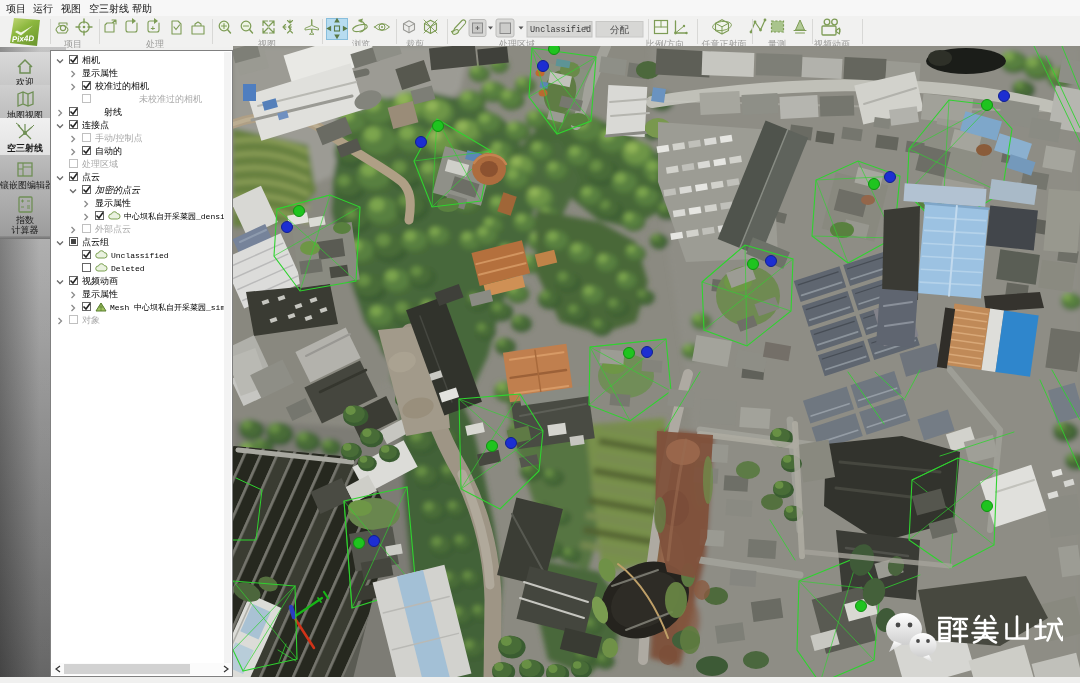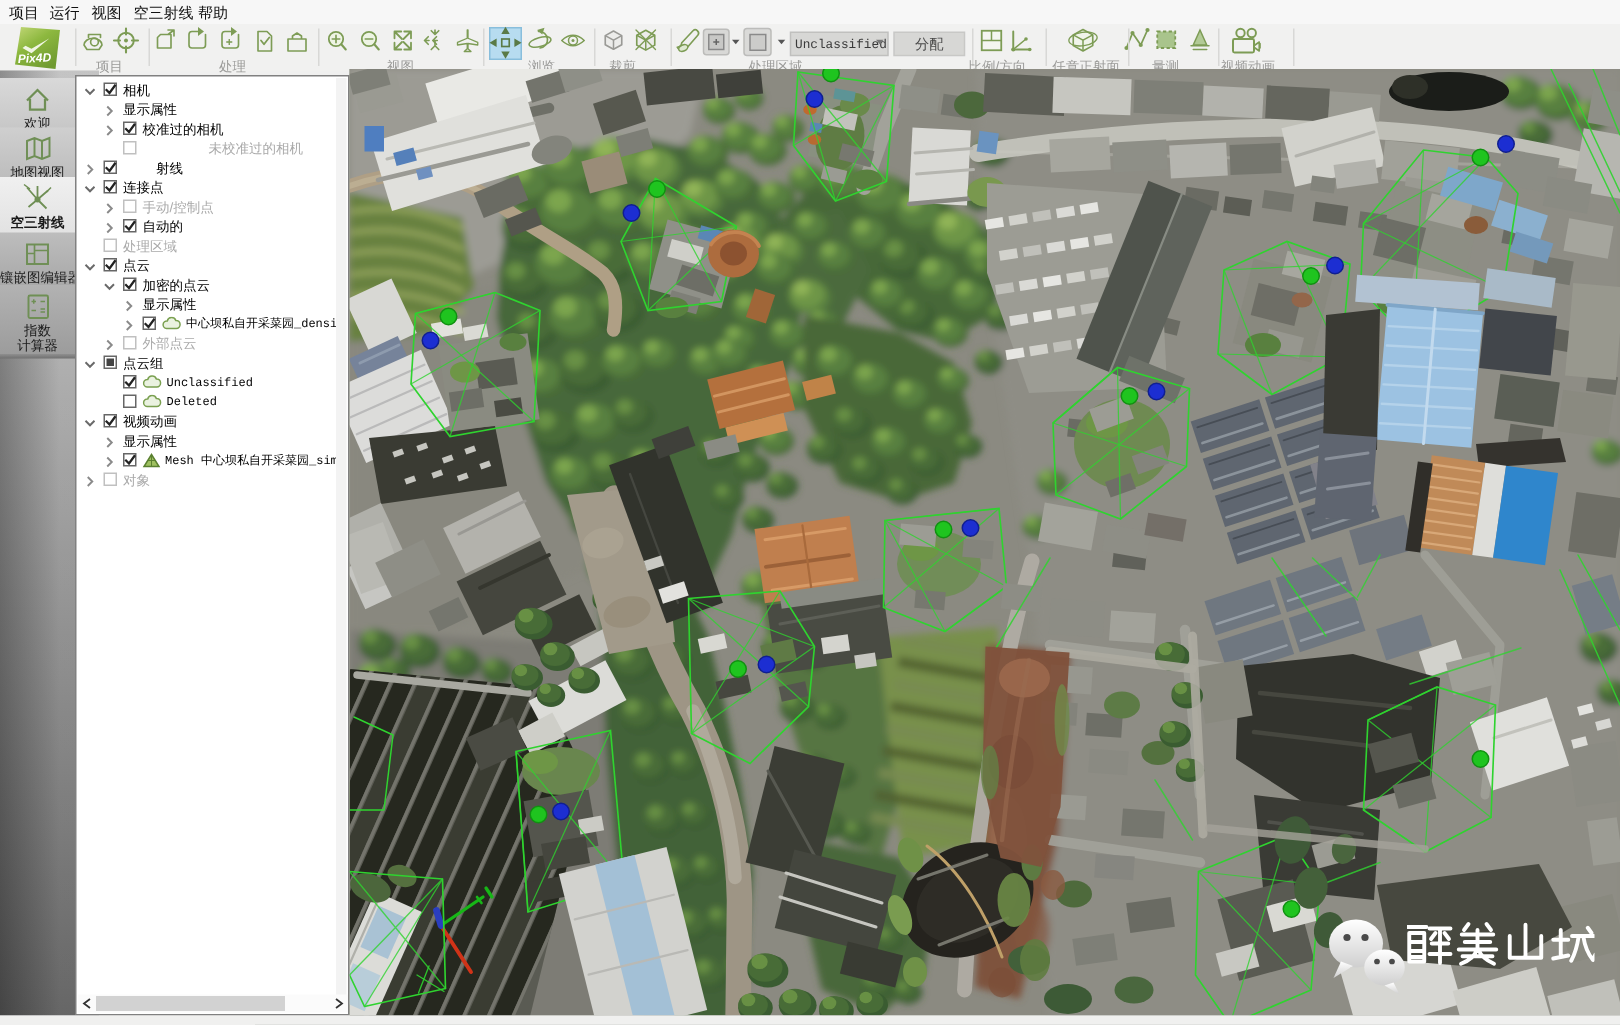--- a/index.html
+++ b/index.html
@@ -282,21 +282,21 @@
       </div>
 <div class="trow" style="top:133px;left:0">
         <svg width="8" height="8" style="position:absolute;left:18px;top:3px">
           <path d="M1 2.5 L4 5.5 L7 2.5" fill="none" stroke="#6a6a6a" stroke-width="1.3"></path>
         </svg>
         <span class="cb" style="left:31px">
           <svg width="9" height="9" style="position:absolute;left:-1px;top:-1px">
             <path d="M1.5 4.5 l2.5 2.5 L8 1.5" fill="none" stroke="#222" stroke-width="1.5"></path>
           </svg>
         </span>
-        <span style="position:absolute;left:44px;">加密的点云</span>
+        <span style="position:absolute;left:44px;font-style:italic;">加密的点云</span>
       </div>
 <div class="trow" style="top:146px;left:0">
         <svg width="8" height="8" style="position:absolute;left:31px;top:3px">
           <path d="M2.5 1 L5.5 4 L2.5 7" fill="none" stroke="#8a8a8a" stroke-width="1.3"></path>
         </svg>
         <span style="position:absolute;left:44px;">显示属性</span>
       </div>
 <div class="trow" style="top:159px;left:0">
         <svg width="8" height="8" style="position:absolute;left:31px;top:3px">
           <path d="M2.5 1 L5.5 4 L2.5 7" fill="none" stroke="#8a8a8a" stroke-width="1.3"></path>

